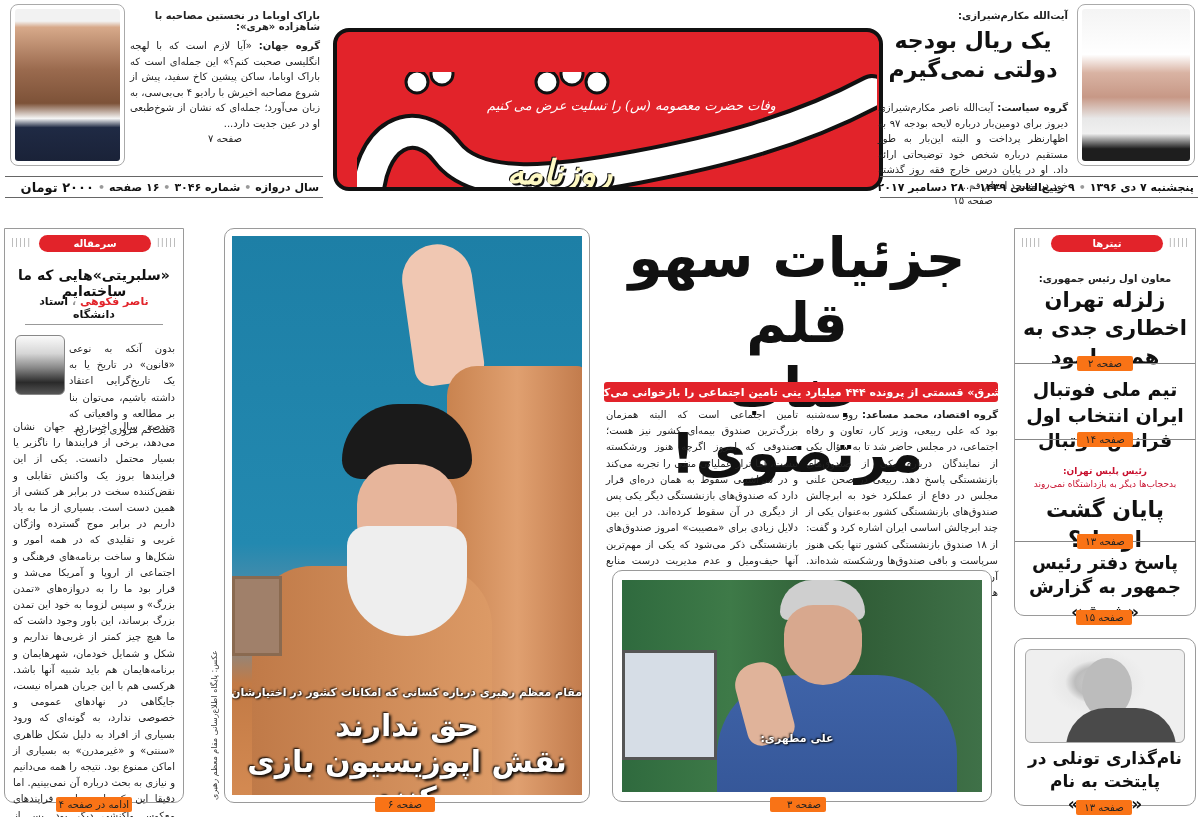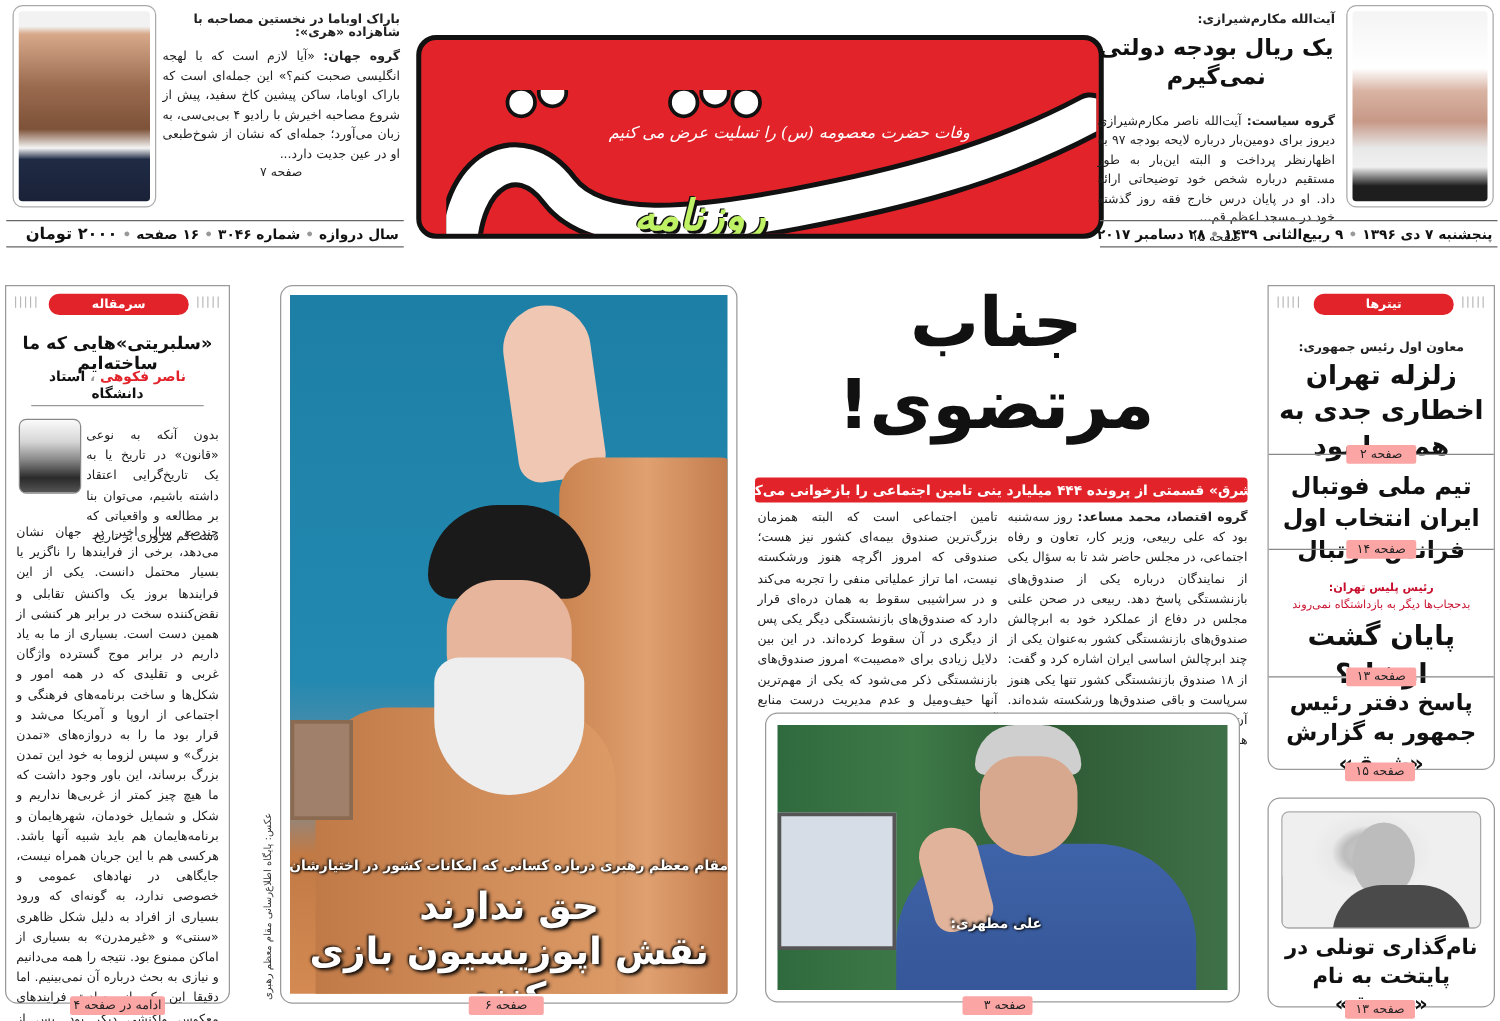--- a/index.html
+++ b/index.html
@@ -15,50 +15,50 @@
     overflow: hidden;
   }
   .logo-swoosh {
     position: absolute; left: 20px; top: 40px; width: 520px; height: 140px;
   }
   .logo-tagline {
     position: absolute; left: 150px; top: 66px; color: #fff;
     font-family: "DejaVu Serif", serif; font-style: italic; font-size: 13px; white-space: nowrap;
   }
   .logo-sub {
-    position: absolute; left: 170px; top: 120px; color: #bef264;
+    position: absolute; left: 170px; top: 120px; color: #fef9c3;
     font-family: "DejaVu Serif", serif; font-style: italic; font-size: 34px; font-weight: bold;
     text-shadow: 2px 2px 0 #111, -1px -1px 0 #111;
   }
 
   .teaser-photo {
     border: 1px solid #aaa; border-radius: 8px; padding: 4px; background: #fff;
   }
   .teaser-photo .ph { width: 100%; height: 100%; border-radius: 3px; }
 
   .kicker { font-size: 10px; font-weight: bold; color: #222; text-align: right; }
-  .teaser-title { font-size: 18px; font-weight: bold; line-height: 1.3; text-align: center; color: #111; }
+  .teaser-title { font-size: 22px; font-weight: bold; line-height: 1.3; text-align: center; color: #111; }
   .teaser-body { font-size: 10px; line-height: 1.55; text-align: justify; color: #222; }
   .teaser-body b { font-weight: bold; }
   .page-ref { font-size: 10px; text-align: center; color: #222; }
 
   .issue-bar {
     border-top: 1px solid #666; border-bottom: 1px solid #666;
     height: 22px; font-size: 11px; font-weight: bold; display: flex; align-items: center;
     padding: 0 4px; white-space: nowrap;
   }
 
   
   .framebox { border: 1.5px solid #9a9a9a; border-radius: 10px; background: #fff; }
   .pill-red {
     background: #e2232a; color: #fff; font-size: 10px; font-weight: bold;
     border-radius: 12px; height: 17px; display: flex; align-items: center; justify-content: center;
   }
   .pill-grey {
-    background: #fca5a5; color: #222; font-size: 10px; border-radius: 2px;
+    background: #f97316; color: #222; font-size: 10px; border-radius: 2px;
     height: 15px; display: flex; align-items: center; justify-content: center;
   }
   .hatch { font-size: 9px; color: #aaa; letter-spacing: 1px; }
 
   .col-text { font-size: 10px; line-height: 1.62; text-align: justify; color: #222; }
 
   .main-head { font-size: 55px; font-weight: bold; line-height: 1.18; text-align: center; color: #111; letter-spacing: -1px; }
   .red-strip {
     background: #e2232a; color: #fff; font-size: 11px; font-weight: bold;
     height: 20px; border-radius: 3px; display: flex; align-items: center; justify-content: center; white-space: nowrap;
@@ -175,20 +175,21 @@
     <div class="photo-caption-title" style="position:absolute; left:0; right:0; top:472px;">
       <div>حق ندارند</div>
       <div>نقش اپوزیسیون بازی کنند</div>
     </div>
   </div>
 </div>
 <div class="abs vcredit" style="left:210px; top:650px; height:155px;">عکس: پایگاه اطلاع‌رسانی مقام معظم رهبری</div>
 <div class="abs pill-grey" style="left:375px; top:797px; width:60px;">صفحه ۶</div>
 
 <div class="abs main-head" style="left:596px; top:226px; width:402px;">
+  <div>جزئیات سهو قلم</div>
   <div>جناب مرتضوی!</div>
 </div>
 <div class="abs red-strip" style="left:604px; top:382px; width:394px;">«شرق» قسمتی از پرونده ۴۴۴ میلیارد ینی تامین اجتماعی را بازخوانی می‌کند</div>
 
 <div class="abs col-text" style="left:806px; top:407px; width:192px;">
   <b>گروه اقتصاد، محمد مساعد:</b>
   <span>روز سه‌شنبه بود که علی ربیعی، وزیر کار، تعاون و رفاه اجتماعی، در مجلس حاضر شد تا به سؤال یکی از نمایندگان درباره یکی از صندوق‌های بازنشستگی پاسخ دهد. ربیعی در صحن علنی مجلس در دفاع از عملکرد خود به ابرچالش صندوق‌های بازنشستگی کشور به‌عنوان یکی از چند ابرچالش اساسی ایران اشاره کرد و گفت: از ۱۸ صندوق بازنشستگی کشور تنها یکی هنوز سرپاست و باقی صندوق‌ها ورشکسته شده‌اند. آن «یک» صندوق غیرورشکسته کشور اما همان صندوق</span>
 </div>
 <div class="abs col-text" style="left:606px; top:407px; width:192px;">
   <span>تامین اجتماعی است که البته همزمان بزرگ‌ترین صندوق بیمه‌ای کشور نیز هست؛ صندوقی که امروز اگرچه هنوز ورشکسته نیست، اما تراز عملیاتی منفی را تجربه می‌کند و در سراشیبی سقوط به همان دره‌ای قرار دارد که صندوق‌های بازنشستگی دیگر یکی پس از دیگری در آن سقوط کرده‌اند. در این بین دلایل زیادی برای «مصیبت» امروز صندوق‌های بازنشستگی ذکر می‌شود که یکی از مهم‌ترین آنها حیف‌ومیل و عدم مدیریت درست منابع آنهاست...</span>

